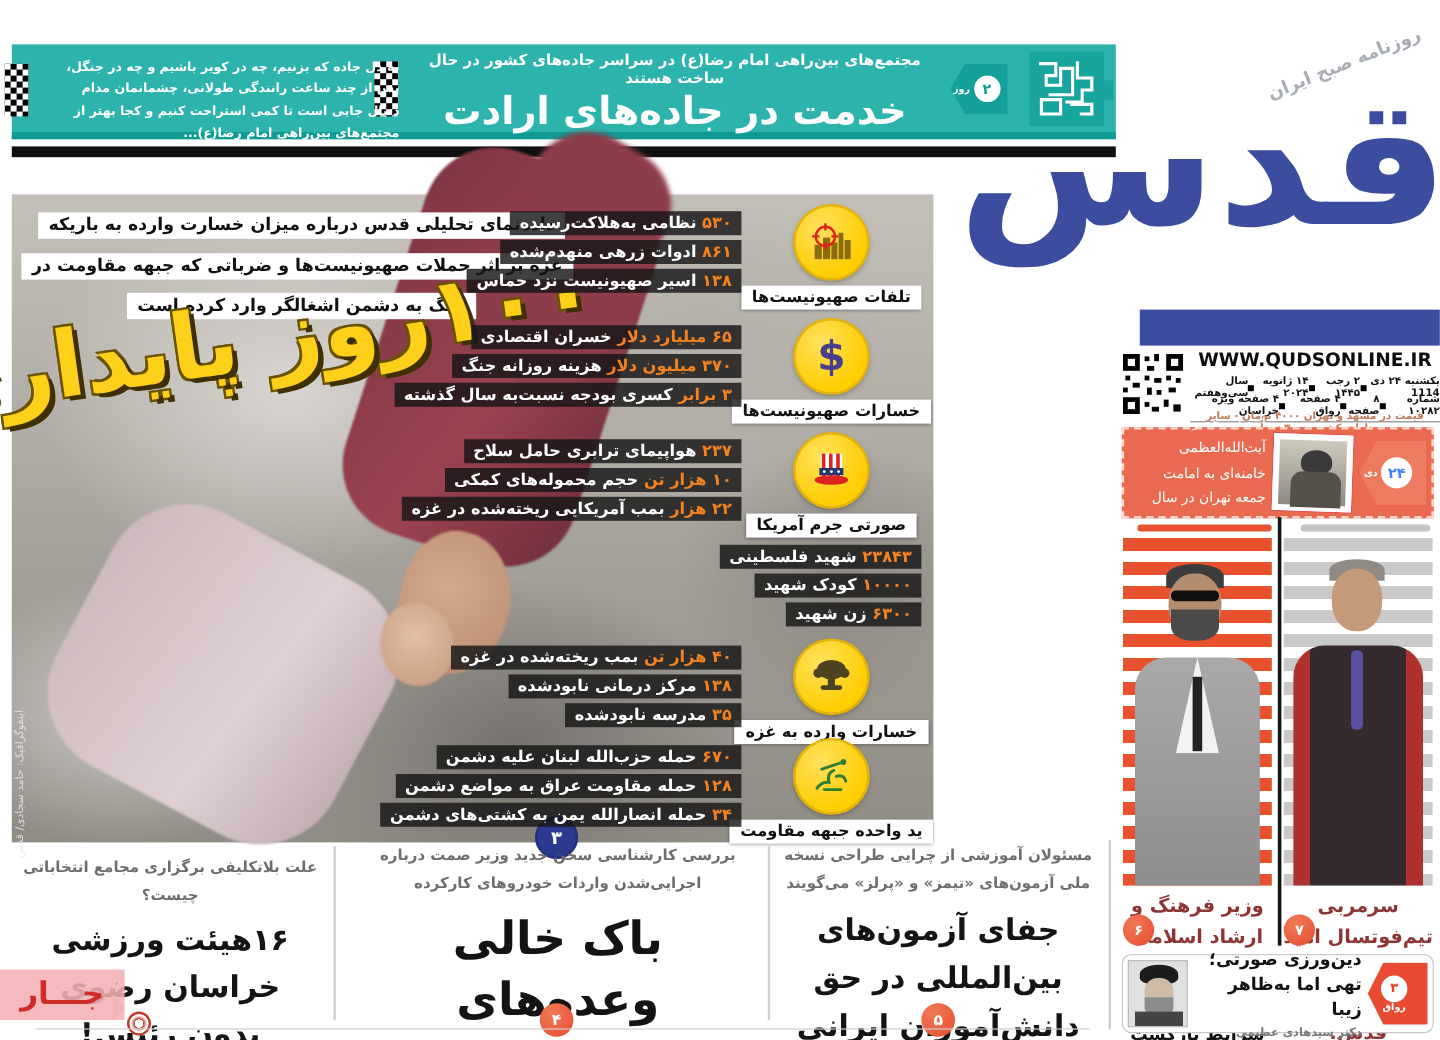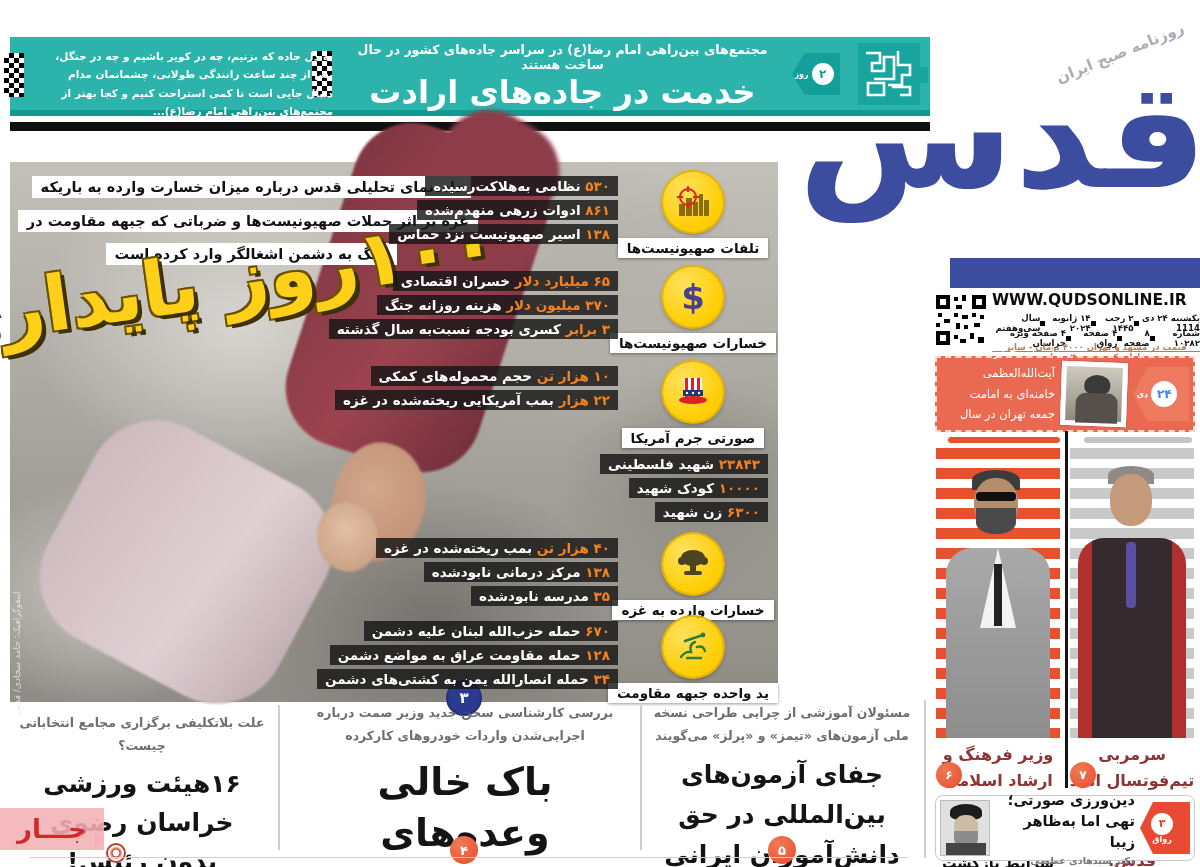--- a/index.html
+++ b/index.html
@@ -72,21 +72,21 @@
   .jar span{color:#d02b2b;font-size:26px;font-weight:800;}
   .jar::after{content:"";position:absolute;right:-10px;bottom:0;border:10px solid transparent;border-left-color:rgba(243,176,180,.88);}
   .emblem{position:absolute;left:106px;top:843px;width:20px;height:20px;border-radius:50%;border:2.5px solid #c0392b;background:radial-gradient(circle,#fff 30%,#c0392b 32%,#fff 60%);}
 
   
   .sidebar{position:absolute;left:932px;top:0;width:268px;height:867px;}
   .logo-text{position:absolute;right:-8px;top:-14px;font-size:148px;font-weight:800;color:#3c4da0;line-height:300px;transform:scaleX(1.06);transform-origin:right;}
   .logo-bar{position:absolute;left:18px;right:0;top:258px;height:30px;background:#3c4da0;}
   .tagline{position:absolute;left:120px;top:44px;color:#a9aeb6;font-size:15px;font-weight:bold;transform:rotate(-22deg);white-space:nowrap;}
   .qr{position:absolute;left:2px;top:293px;width:54px;height:54px;}
-  .website{position:absolute;left:60px;right:0;top:291px;text-align:left;font-size:15.5px;font-weight:800;color:#0d0d0d;direction:ltr;}
+  .website{position:absolute;left:60px;right:0;top:291px;text-align:center;font-size:15.5px;font-weight:800;color:#0d0d0d;direction:ltr;}
   .mast-line{position:absolute;left:60px;right:0;display:flex;justify-content:space-between;align-items:center;font-size:8.6px;font-weight:bold;color:#111;}
   .mast-line .sep{width:5px;height:5px;background:#000;flex:0 0 auto;}
   .line1{top:313px;} .line2{top:328px;border-bottom:1px solid #888;padding-bottom:3px;}
   .priceline{position:absolute;left:60px;right:0;top:342px;text-align:center;font-size:8.6px;font-weight:bold;color:#c07a5a;}
   .history{position:absolute;left:3px;top:356px;width:260px;height:76px;background:#e96a50;border:2px dashed #ffd9d0;display:flex;align-items:center;padding:4px;}
   .hist-hex{width:56px;height:54px;background:#ee7a60;flex:0 0 auto;padding-right:8px;}
   .hist-hex .hex-circle{width:26px;height:26px;color:#3b82f6;font-size:12px;}
   .stamp{width:66px;height:64px;background:#fff;border:3px solid #fff;box-shadow:0 0 0 1px #d55;transform:rotate(2deg);margin:0 6px;flex:0 0 auto;position:relative;overflow:hidden;}
   .stamp-img{position:absolute;inset:2px;background:linear-gradient(180deg,#cfcabe,#8f8a80);}
   .stamp-fig{position:absolute;left:18px;top:8px;width:26px;height:20px;background:#3a3a3a;border-radius:50% 50% 40% 40%;}
@@ -226,20 +226,21 @@
                 <circle cx="14" cy="21" r="1.2"></circle>
                 <circle cx="20" cy="21" r="1.2"></circle>
                 <circle cx="26" cy="21" r="1.2"></circle>
               </g>
             <ellipse cx="20" cy="28" rx="14" ry="4" fill="#d22"></ellipse>
           </svg>
         </div>
         <div class="label-bar">صورتی جرم آمریکا</div>
       </div>
       <div class="stats">
+        <div class="stat"><span class="val">۲۳۷</span> <span>هواپیمای ترابری حامل سلاح</span></div>
         <div class="stat"><span class="val">۱۰ هزار تن</span> <span>حجم محموله‌های کمکی</span></div>
         <div class="stat"><span class="val">۲۲ هزار</span> <span>بمب آمریکایی ریخته‌شده در غزه</span></div>
       </div>
     </div>
 
     <div class="info-row" style="top:288px">
       <div class="stats">
         <div class="stat"><span class="val">۲۳۸۴۳</span> <span>شهید فلسطینی</span></div>
         <div class="stat"><span class="val">۱۰۰۰۰</span> <span>کودک شهید</span></div>
         <div class="stat"><span class="val">۶۳۰۰</span> <span>زن شهید</span></div>

